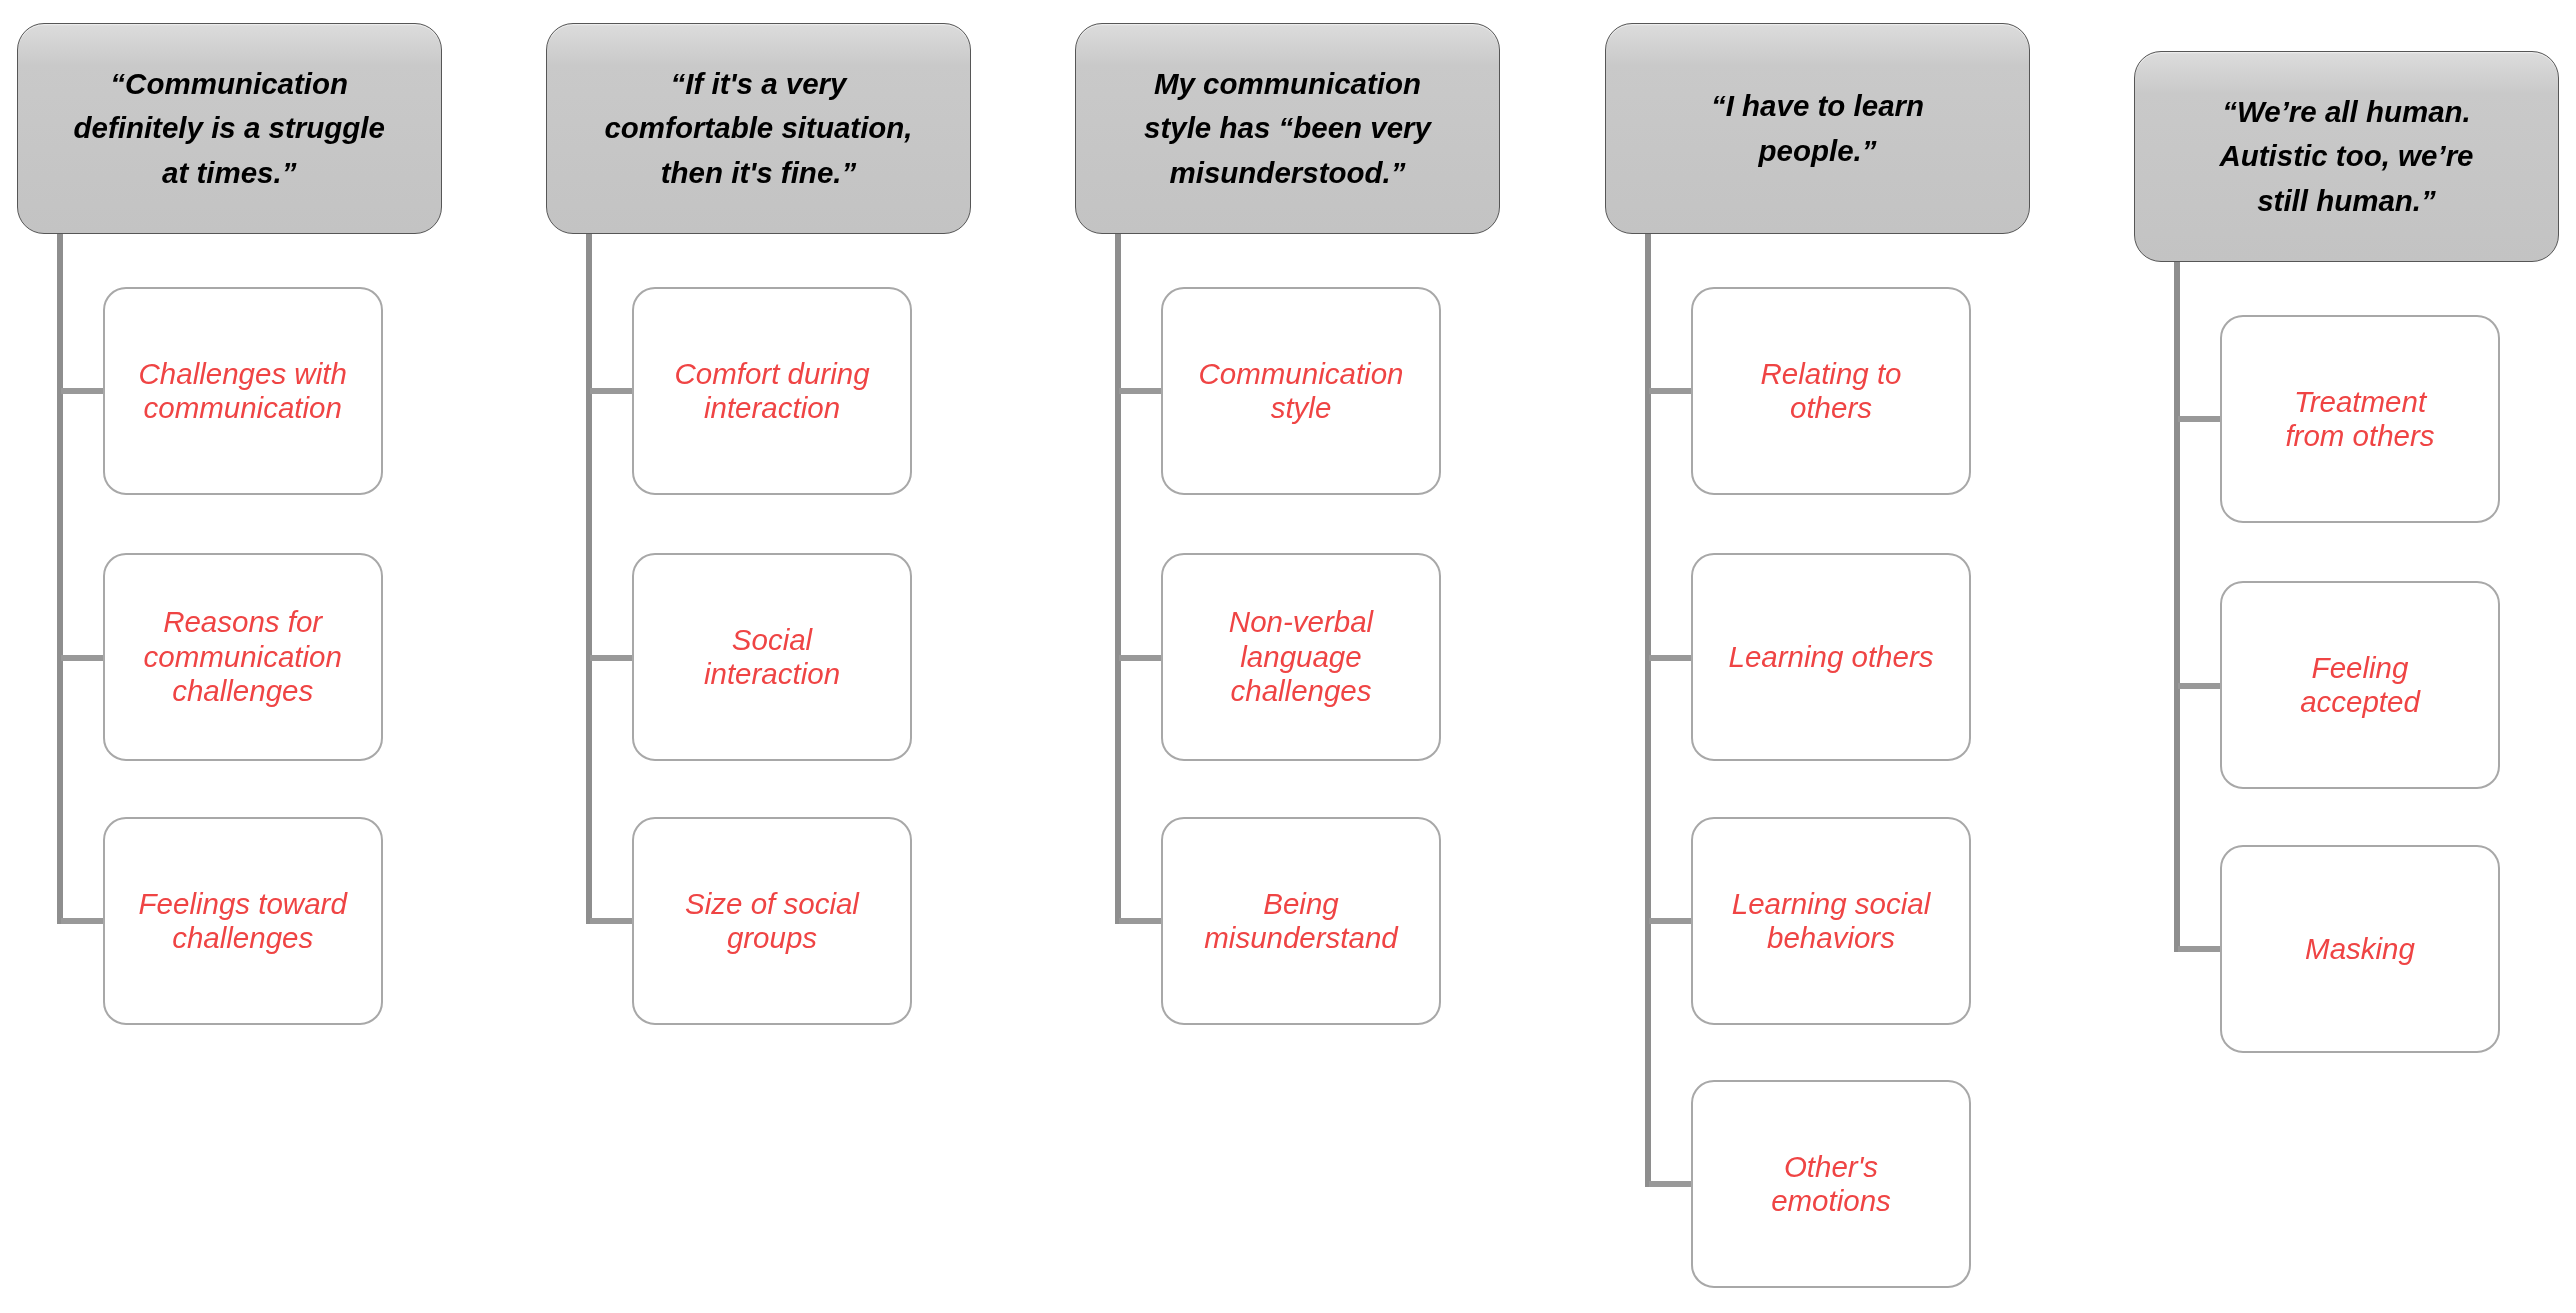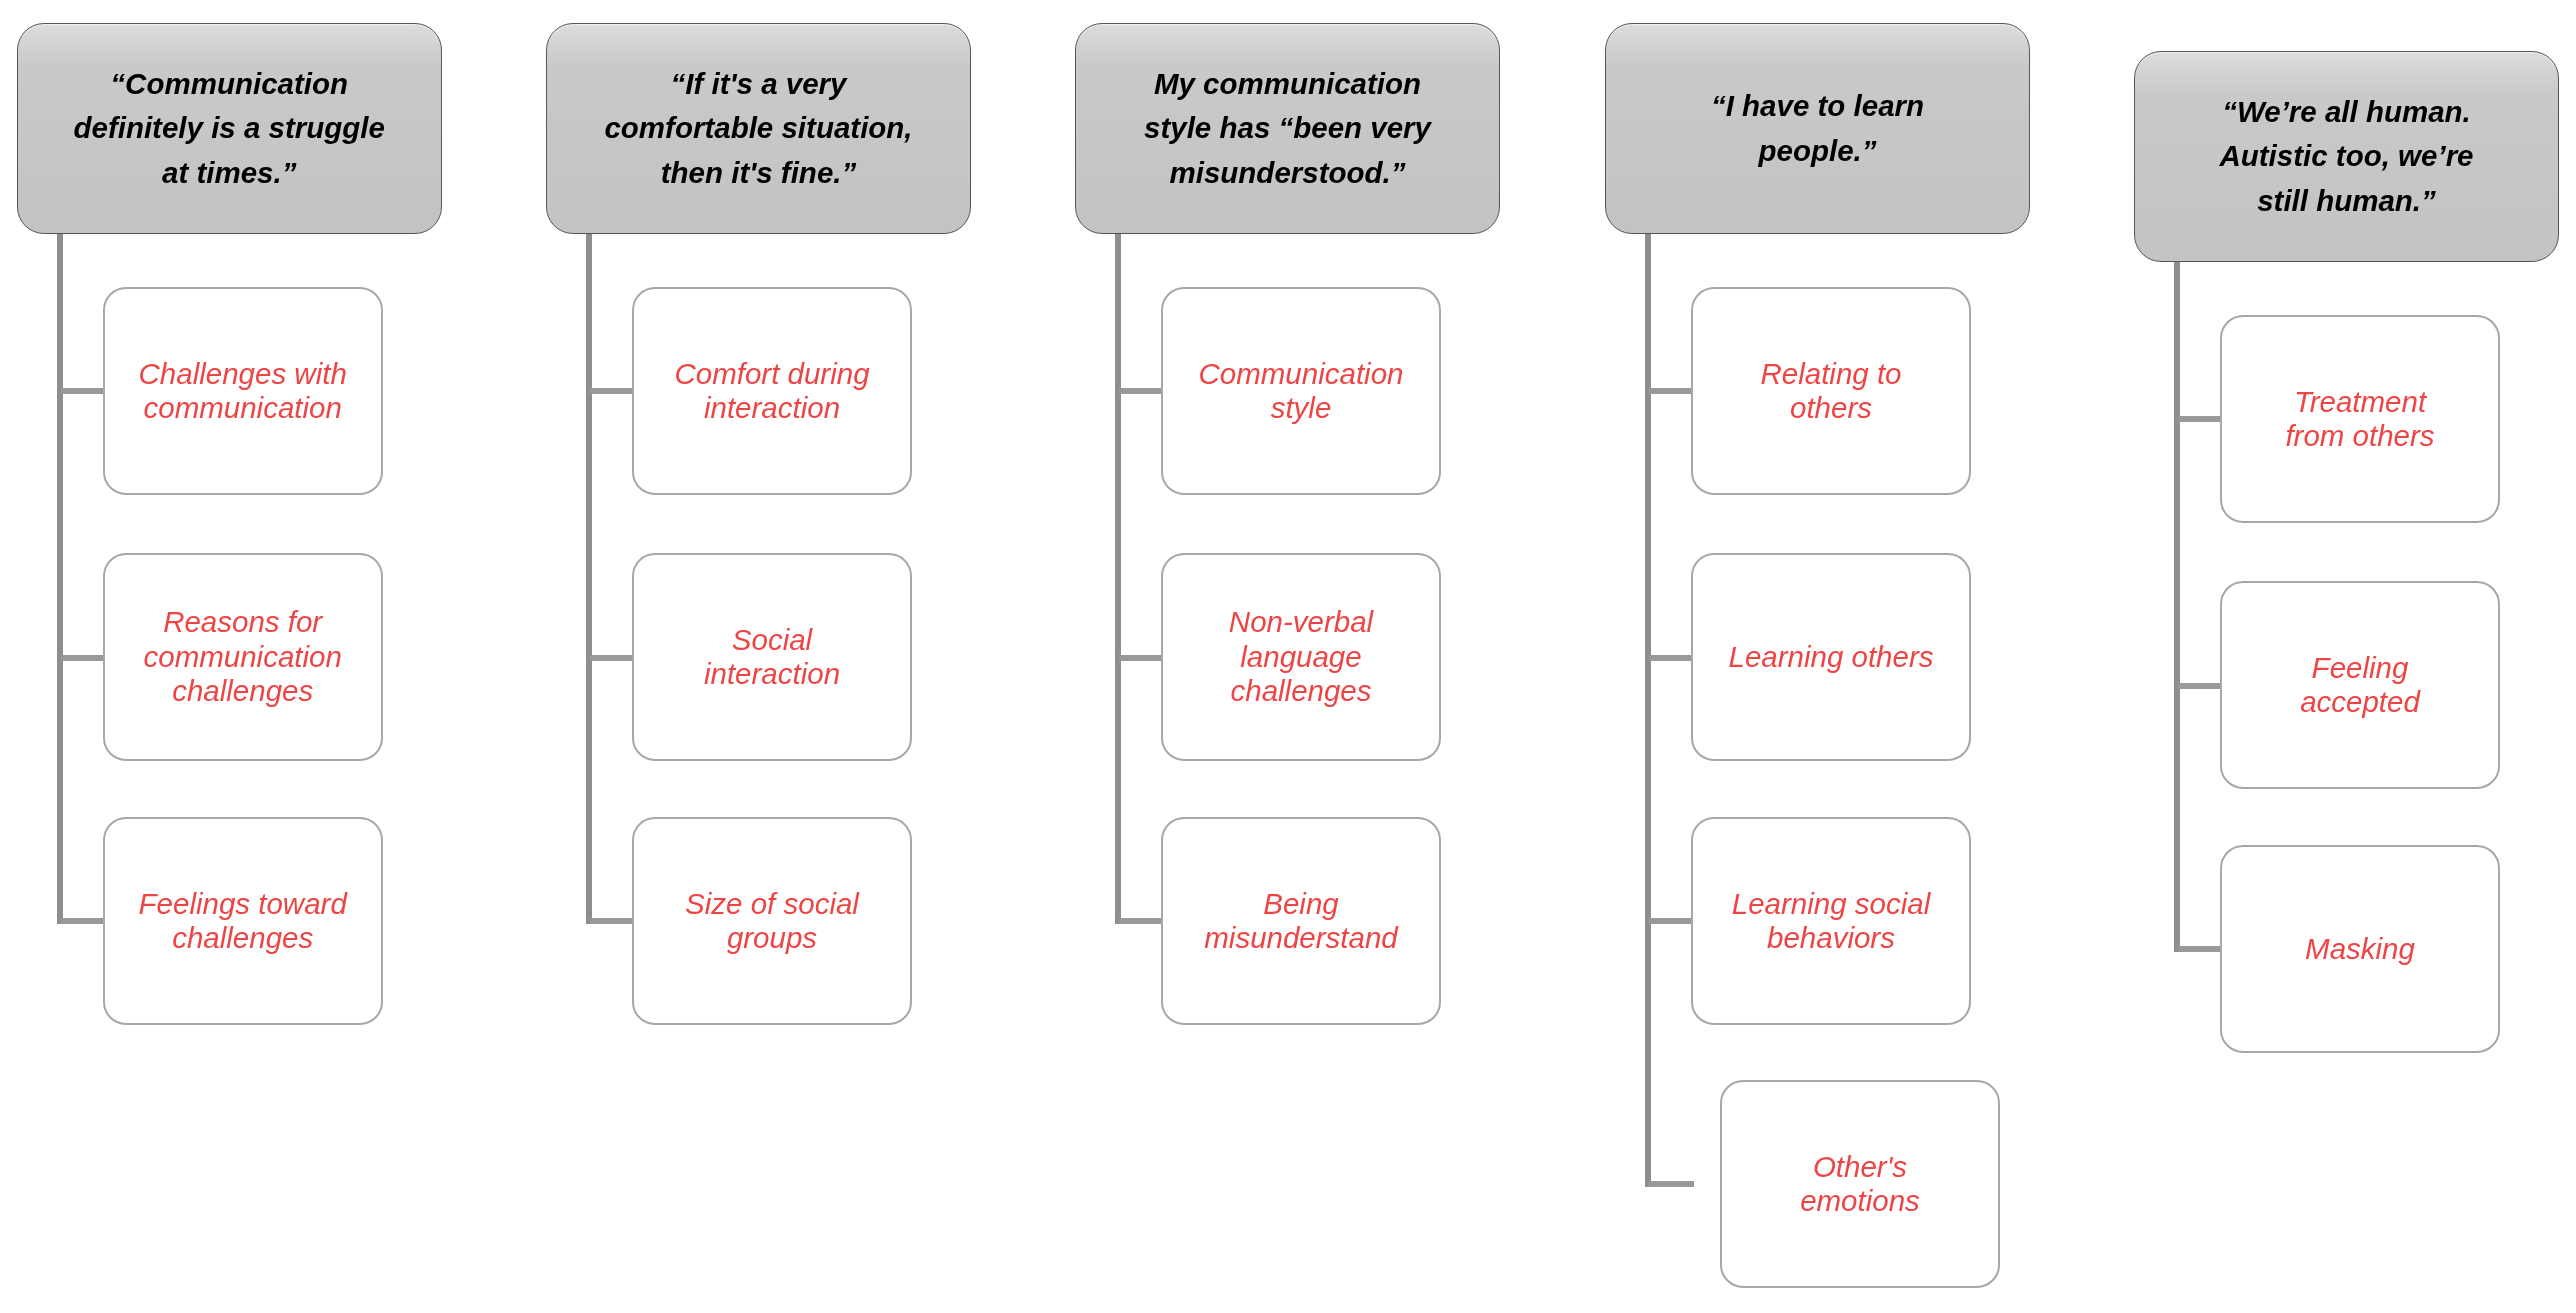--- a/index.html
+++ b/index.html
@@ -67,21 +67,21 @@
     display: flex; align-items: center; justify-content: center;
     text-align: center;
     font-size: 29.5px; color: #ef4444;
     line-height: 1.17;
     white-space: pre-line;
     padding: 0 20px;
   }
   .child.r0 { top: 287px; }
   .child.r1 { top: 553px; }
   .child.r2 { top: 817px; }
-  .child.r3 { top: 1080px; margin-left: 29px; }
+  .child.r3 { top: 1080px; }
 </style>
 </head>
 <body>
 
 <div class="canvas">
 
   <div class="col c0">
     <div class="hdr">“Communication
 definitely is a struggle
 at times.”</div>

